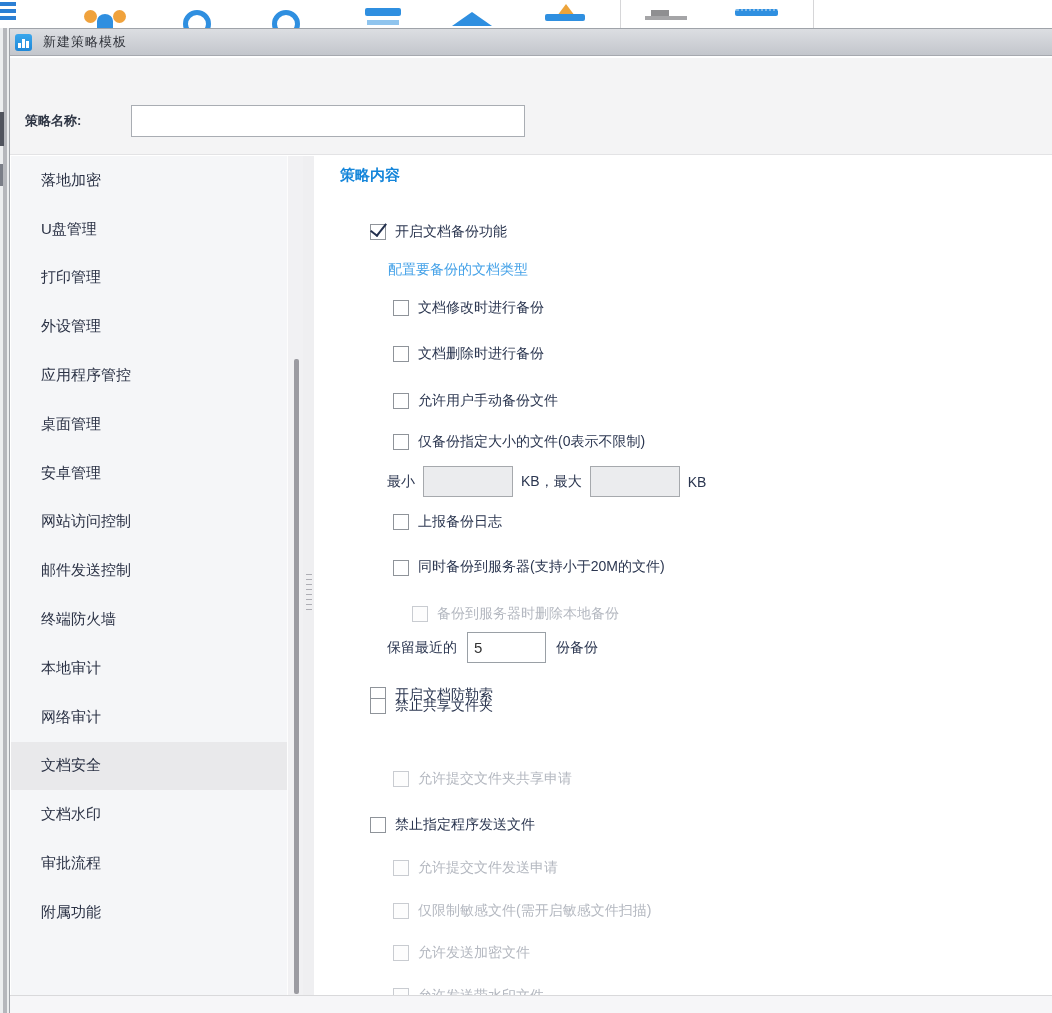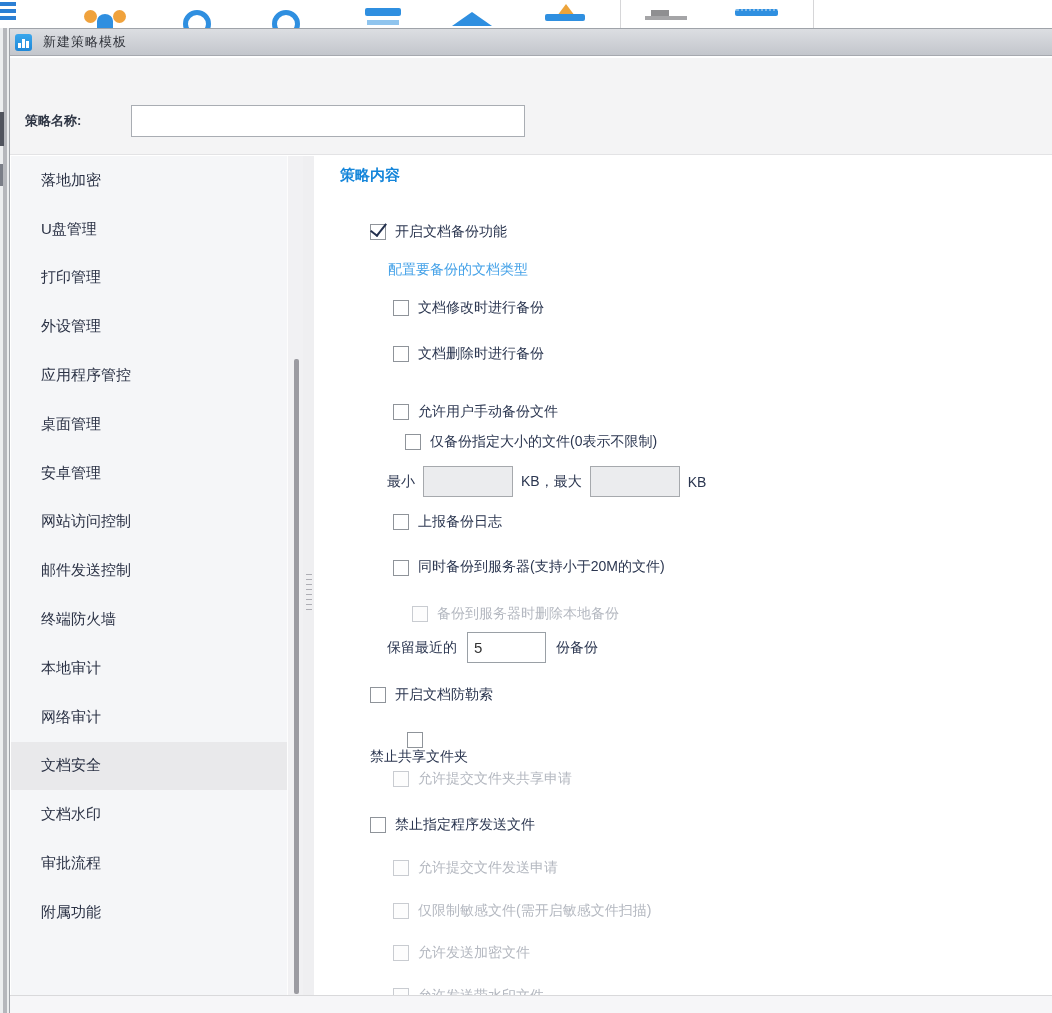--- a/index.html
+++ b/index.html
@@ -170,25 +170,25 @@
             <span class="link">配置要备份的文档类型</span>
           </div>
           <div class="crow" style="top: 142px; left: 79px;">
             <span class="cb"></span>
             <span>文档修改时进行备份</span>
           </div>
           <div class="crow" style="top: 188px; left: 79px;">
             <span class="cb"></span>
             <span>文档删除时进行备份</span>
           </div>
-          <div class="crow" style="top: 246px; left: 79px; text-align: right;">
+          <div class="crow" style="top: 235px; left: 79px; text-align: right;">
             <span class="cb"></span>
             <span>允许用户手动备份文件</span>
           </div>
-          <div class="crow" style="top: 276px; left: 91px;">
+          <div class="crow" style="top: 276px; left: 79px;">
             <span class="cb"></span>
             <span>仅备份指定大小的文件(0表示不限制)</span>
           </div>
           <div class="crow" style="top: 309px; left: 73px; height: 33px;">
             <span class="inline-lbl">最小</span>
             <input class="mini-input" disabled="" style="width: 90px;">
             <span class="inline-lbl">KB，最大</span>
             <input class="mini-input" disabled="" style="width: 90px;">
             <span class="inline-lbl">KB</span>
           </div>
@@ -206,21 +206,21 @@
           </div>
           <div class="crow" style="top: 475px; left: 73px; height: 33px;">
             <span class="inline-lbl">保留最近的</span>
             <input class="keep-input" value="5" style="">
             <span class="inline-lbl">份备份</span>
           </div>
           <div class="crow" style="top: 529px; left: 56px;">
             <span class="cb"></span>
             <span>开启文档防勒索</span>
           </div>
-          <div class="crow" style="top: 576px; left: 56px; flex-direction: column;">
+          <div class="crow" style="top: 540px; left: 56px;">
             <span class="cb"></span>
             <span>禁止共享文件夹</span>
           </div>
           <div class="crow disabled" style="top: 613px; left: 79px;">
             <span class="cb"></span>
             <span>允许提交文件夹共享申请</span>
           </div>
           <div class="crow" style="top: 659px; left: 56px;">
             <span class="cb"></span>
             <span>禁止指定程序发送文件</span>

